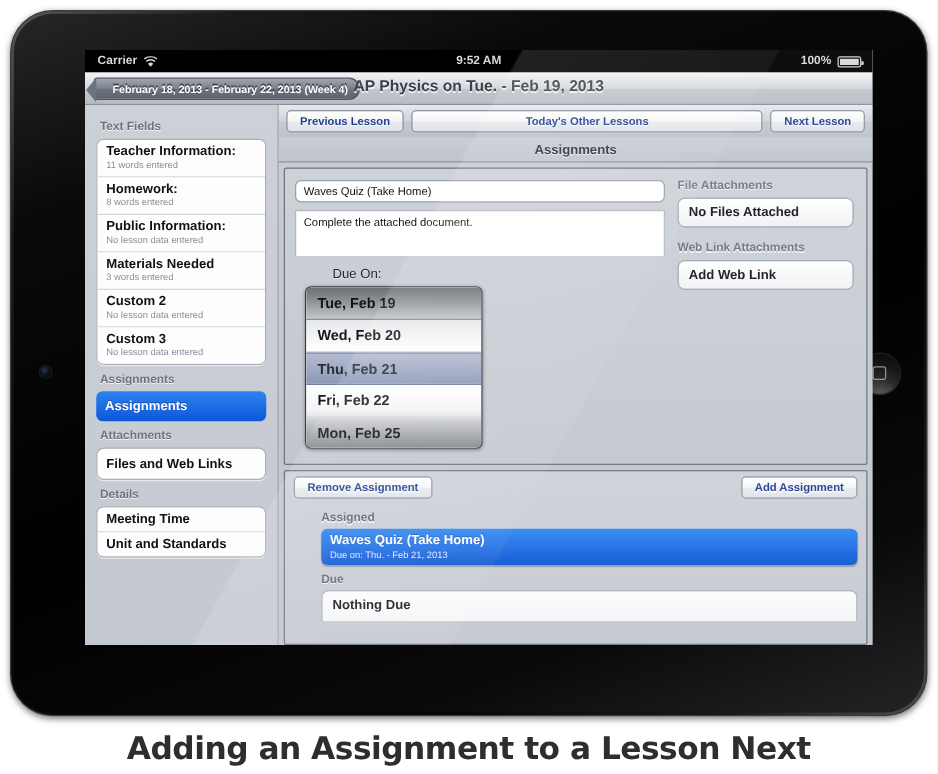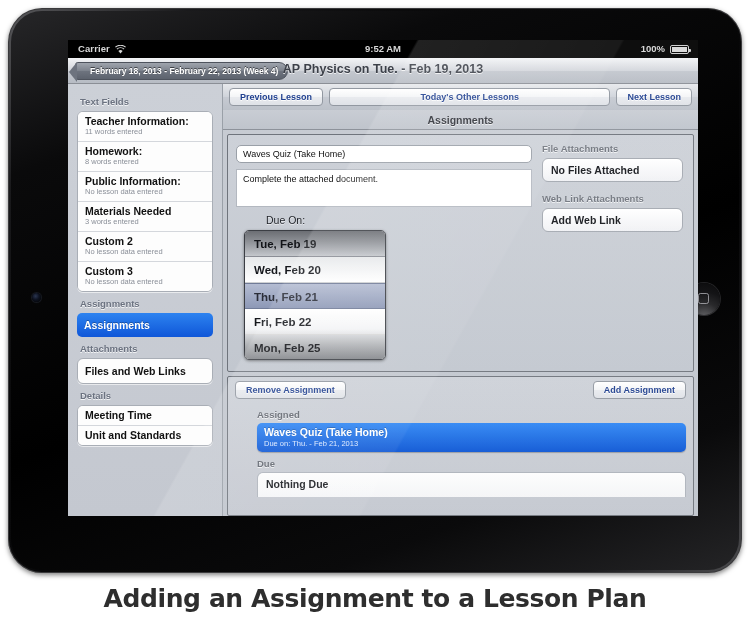--- a/index.html
+++ b/index.html
@@ -470,13 +470,13 @@
           </div>
         </div>
 
       </div>
     </div>
 
     <div id="glare"></div>
   </div>
 </div>
 
-<div id="caption">Adding an Assignment to a Lesson Plan</div>
+<div id="caption">Adding an Assignment to a Lesson Next</div>
 
 </body></html>

